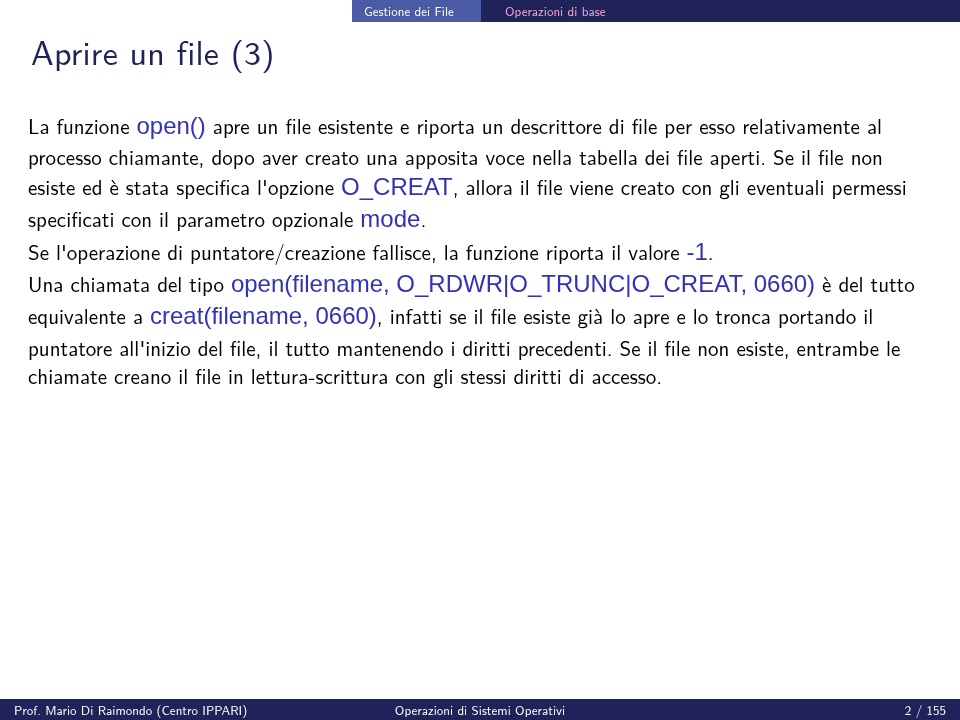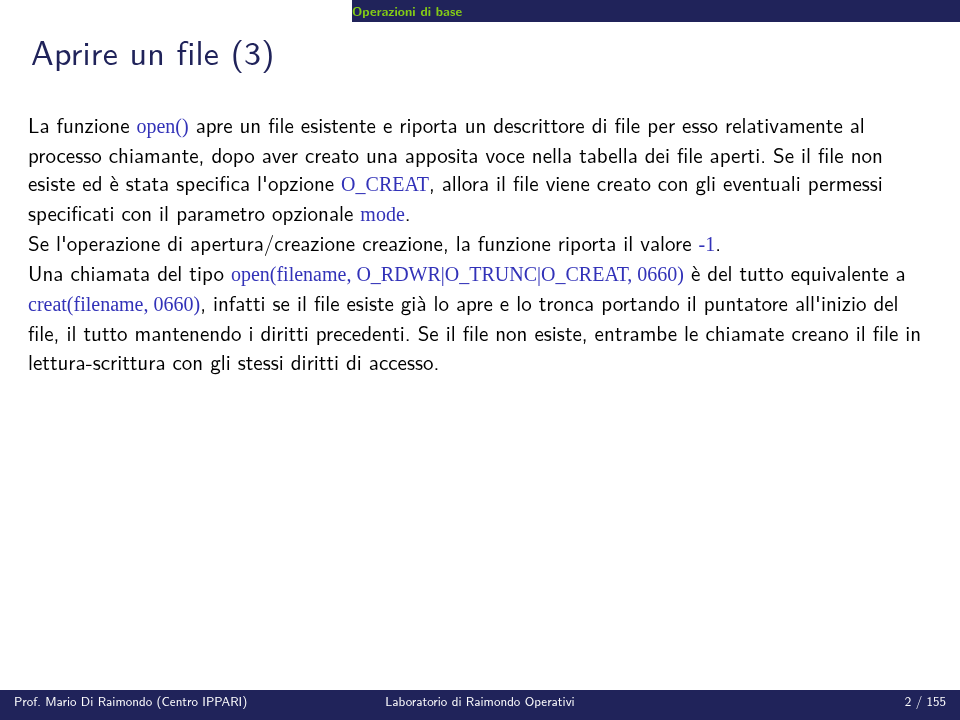--- a/index.html
+++ b/index.html
@@ -21,69 +21,70 @@
     position:absolute;top:0;left:0;right:0;
     display:flex;height:22px;
   }
   .nav-left{width:352px;}
   .nav-section{
     background:var(--steel);color:#fff;
     font-size:13px;line-height:22px;
     padding:0 12px;width:105px;
   }
   .nav-sub{
-    background:var(--navy);color:#84cc16;
+    background:var(--navy);color:#f9a8d4;
     font-size:13px;line-height:22px;
-    padding:0 0;flex:1;font-weight:bold;
+    padding:0 24px;flex:1;
   }
   h1.title{
     margin:0;
     padding:26px 0 0 31px;
     font-weight:400;
     font-size:34px;
     color:var(--navy);
     letter-spacing:.2px;
     font-family:"Latin Modern Sans","CMU Sans Serif","Segoe UI",Arial,sans-serif;
   }
   .content{
     position:absolute;
     top:110px;left:28px;right:30px;
     font-size:21px;
     line-height:1.35;
     color:var(--text);
     font-family:"Latin Modern Sans","CMU Sans Serif","Segoe UI",Arial,sans-serif;
   }
   .tt{
-    font-family:Liberation Serif, serif;
+    font-family:Liberation Sans, sans-serif;
     color:var(--blue);
-    font-size:20px;
+    font-size:24px;
   }
   .footer{
     position:absolute;left:0;right:0;bottom:0;
-    height:30px;background:var(--navy);
+    height:21px;background:var(--navy);
     color:#fff;font-size:13px;line-height:22px;
     display:flex;justify-content:space-between;
     padding:0 14px;
   }
   .footer .center{position:absolute;left:0;right:0;text-align:center}
   .footer .left,.footer .right{position:relative;z-index:1}
 </style>
 </head>
 <body>
 
 <div class="nav">
   <div class="nav-left"></div>
+  <div class="nav-section">Gestione dei File</div>
   <div class="nav-sub">Operazioni di base</div>
 </div>
 
 <h1 class="title">Aprire un file (3)</h1>
 
 <div class="content">
   <span>La funzione </span><span class="tt">open()</span><span> apre un file esistente e riporta un descrittore di file per esso relativamente al processo chiamante, dopo aver creato una apposita voce nella tabella dei file aperti. Se il file non esiste ed è stata specifica l'opzione </span><span class="tt">O_CREAT</span><span>, allora il file viene creato con gli eventuali permessi specificati con il parametro opzionale </span><span class="tt">mode</span><span>.</span><br>
-  <span>Se l'operazione di apertura/creazione creazione, la funzione riporta il valore </span><span class="tt">-1</span><span>.</span><br>
+  <span>Se l'operazione di puntatore/creazione fallisce, la funzione riporta il valore </span><span class="tt">-1</span><span>.</span><br>
   <span>Una chiamata del tipo </span><span class="tt">open(filename, O_RDWR|O_TRUNC|O_CREAT, 0660)</span><span> è del tutto equivalente a </span><span class="tt">creat(filename, 0660)</span><span>, infatti se il file esiste già lo apre e lo tronca portando il puntatore all'inizio del file, il tutto mantenendo i diritti precedenti. Se il file non esiste, entrambe le chiamate creano il file in lettura-scrittura con gli stessi diritti di accesso.</span>
 </div>
 
 <div class="footer">
   <div class="left">Prof. Mario Di Raimondo (Centro IPPARI)</div>
-  <div class="center">Laboratorio di Raimondo Operativi</div>
+  <div class="center">Operazioni di Sistemi Operativi</div>
   <div class="right">2 / 155</div>
 </div>
 
 </body></html>

